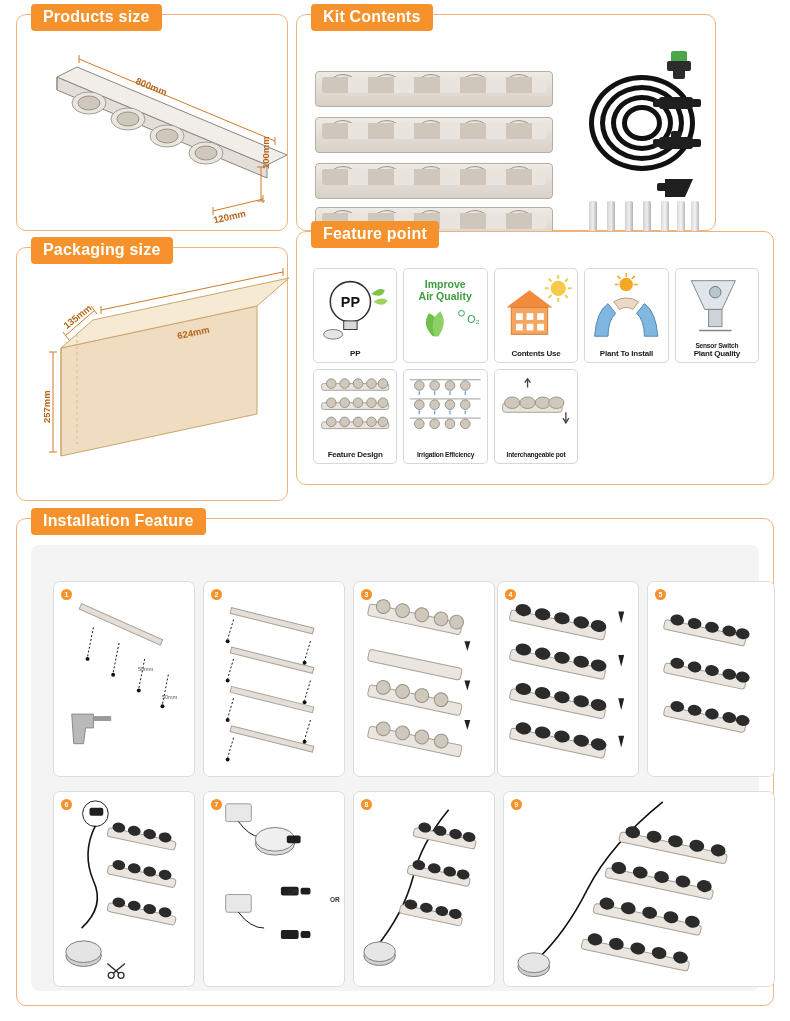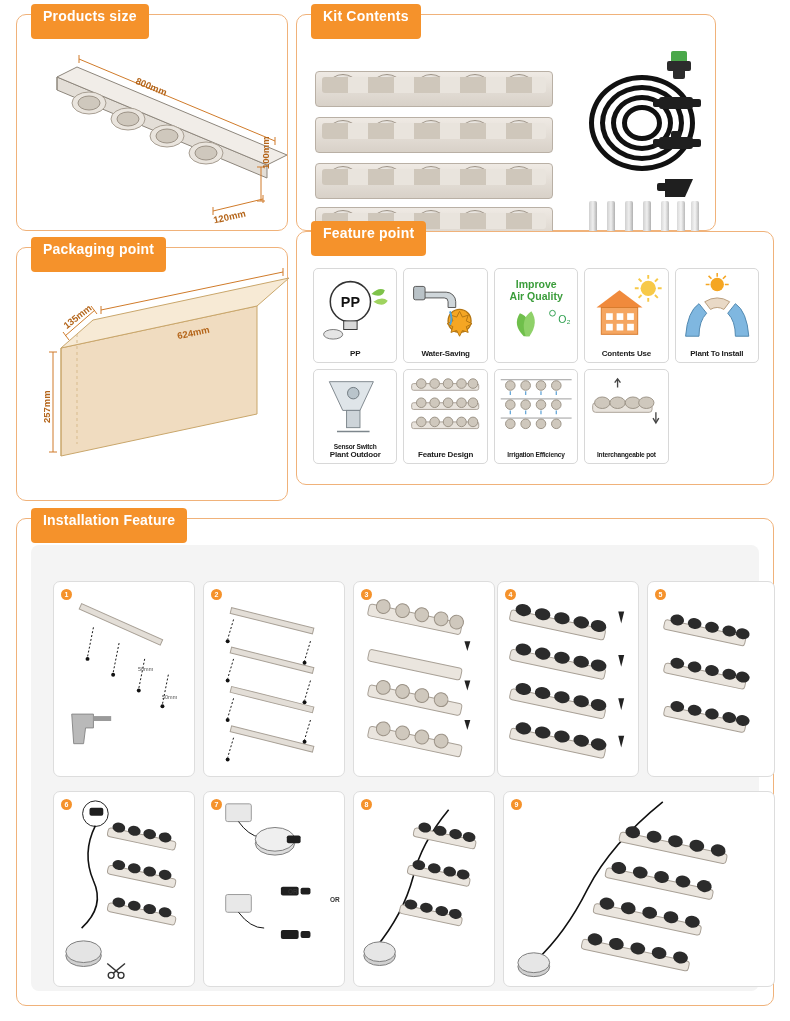--- a/index.html
+++ b/index.html
@@ -20,23 +20,23 @@
     position: absolute;
     border: 1px solid #f0b27a;
     border-radius: 10px;
     background: #ffffff;
   }
   .panel-title {
     position: absolute;
     top: -11px; left: 14px;
     background: #f5922b;
     color: #ffffff;
-    font-size: 14px;
+    font-size: 16px;
     font-weight: bold;
-    padding: 4px 12px 15px 12px;
+    padding: 4px 12px 5px 12px;
     border-radius: 4px;
     white-space: nowrap;
     letter-spacing: .2px;
   }
 
   
   #products-size { left: 16px;  top: 14px;  width: 272px; height: 217px; }
   #kit-contents  { left: 296px; top: 14px;  width: 420px; height: 217px; }
   #packaging     { left: 16px;  top: 247px; width: 272px; height: 254px; }
   #feature-point { left: 296px; top: 231px; width: 478px; height: 254px; }
@@ -288,21 +288,21 @@
         <rect x="20" y="2" width="10" height="8" rx="2" fill="#1f1f1f"></rect>
       </g>
       <g transform="translate(0,128)">
         <path d="M14 6 H42 L34 24 H14 Z" fill="#1f1f1f"></path>
         <rect x="6" y="10" width="10" height="8" rx="2" fill="#1f1f1f"></rect>
       </g>
     </svg>
   </div>
 
   <div class="panel" id="packaging">
-    <div class="panel-title">Packaging point</div>
+    <div class="panel-title">Packaging size</div>
 
     <svg class="art" width="272" height="254" viewBox="0 0 272 254">
 
       <path d="M44 100 L44 208 L240 166 L240 58 Z" fill="#f0dcc0" stroke="#c9a66b"></path>
       <path d="M44 100 L76 72 L272 30 L240 58 Z" fill="#f7ead5" stroke="#c9a66b"></path>
       <path d="M44 100 L44 208" stroke="#c9a66b" fill="none"></path>
       <path d="M60 86 L60 196" stroke="#d8bb8d" fill="none" stroke-dasharray="3 3"></path>
 
       <g stroke="#d07b2a" fill="none">
         <path d="M48 88 L78 62"></path>
@@ -334,30 +334,20 @@
           <circle cx="38" cy="30" r="21" fill="#ffffff" stroke="#333" stroke-width="1.6"></circle>
           <rect x="31" y="50" width="14" height="9" fill="#d9d9d9" stroke="#333"></rect>
           <text x="38" y="36" font-size="15" font-weight="bold" text-anchor="middle" fill="#111" font-family="Liberation Sans, sans-serif">PP</text>
           <path d="M60 22 q8 -8 14 -4 q-3 9 -14 4 Z" fill="#7ec24a"></path>
           <path d="M62 30 q9 -6 15 -1 q-5 8 -15 1 Z" fill="#9fd35f"></path>
           <ellipse cx="20" cy="64" rx="10" ry="5" fill="#e5e5e5" stroke="#777"></ellipse>
         </svg>
         <div class="feat-label">PP</div>
       </div>
 
-      <div class="feat">
-        <svg class="feat-art" viewBox="0 0 86 76">
-          <path d="M18 20 h26 a10 10 0 0 1 10 10 v6 h-8 v-6 a4 4 0 0 0 -4 -4 h-24 Z" fill="#cfd6da" stroke="#555"></path>
-          <rect x="10" y="14" width="12" height="14" rx="2" fill="#b9c2c7" stroke="#555"></rect>
-          <circle cx="58" cy="50" r="12" fill="#f5a623" stroke="#b37512" stroke-width="1.4"></circle>
-          <path d="M58 40 l3 6 6 -2 -2 6 6 3 -6 3 2 6 -6 -2 -3 6 -3 -6 -6 2 2 -6 -6 -3 6 -3 -2 -6 6 2 Z" fill="#f5a623" stroke="#b37512" stroke-width="1"></path>
-          <path d="M48 40 q3 8 0 14" stroke="#4aa3df" stroke-width="2" fill="none"></path>
-        </svg>
-        <div class="feat-label">Water-Saving</div>
-      </div>
 
       <div class="feat">
         <svg class="feat-art" viewBox="0 0 86 76">
           <text x="43" y="16" font-size="11" font-weight="bold" text-anchor="middle" fill="#3b9d3b" font-family="Liberation Sans, sans-serif">Improve</text>
           <text x="43" y="28" font-size="11" font-weight="bold" text-anchor="middle" fill="#3b9d3b" font-family="Liberation Sans, sans-serif">Air Quality</text>
           <path d="M30 66 q-12 -12 -4 -24 q12 4 10 24 Z" fill="#6fbf4b"></path>
           <path d="M36 66 q10 -14 2 -26 q-12 8 -6 26 Z" fill="#8fd169"></path>
           <circle cx="60" cy="42" r="3" fill="none" stroke="#2f9f4f"></circle>
           <text x="66" y="52" font-size="11" fill="#2f9f4f" font-family="Liberation Sans, sans-serif">O₂</text>
         </svg>
@@ -410,21 +400,21 @@
       </div>
 
       <div class="feat">
         <svg class="feat-art" viewBox="0 0 86 76">
           <path d="M16 8 h46 l-14 30 h-18 Z" fill="#dfe5e9" stroke="#7d868c"></path>
           <rect x="34" y="38" width="14" height="18" fill="#cdd4d9" stroke="#7d868c"></rect>
           <circle cx="41" cy="20" r="6" fill="#b9c4cb" stroke="#6f787e"></circle>
           <path d="M24 60 h34" stroke="#7d868c" stroke-width="1.4"></path>
         </svg>
         <div class="feat-label small" style="bottom:12px;">Sensor Switch</div>
-        <div class="feat-label">Plant Outdoor</div>
+        <div class="feat-label">Plant Quality</div>
       </div>
 
       <div class="feat">
         <svg class="feat-art" viewBox="0 0 86 76">
           <g>
             <g transform="translate(0,0)">
               <rect x="8" y="10" width="70" height="7" rx="2" fill="#e8e3dc" stroke="#a9a196"></rect>
               <circle cx="18" cy="10" r="5" fill="#cfc8bd" stroke="#9b9286"></circle>
               <circle cx="32" cy="10" r="5" fill="#cfc8bd" stroke="#9b9286"></circle>
               <circle cx="46" cy="10" r="5" fill="#cfc8bd" stroke="#9b9286"></circle>

